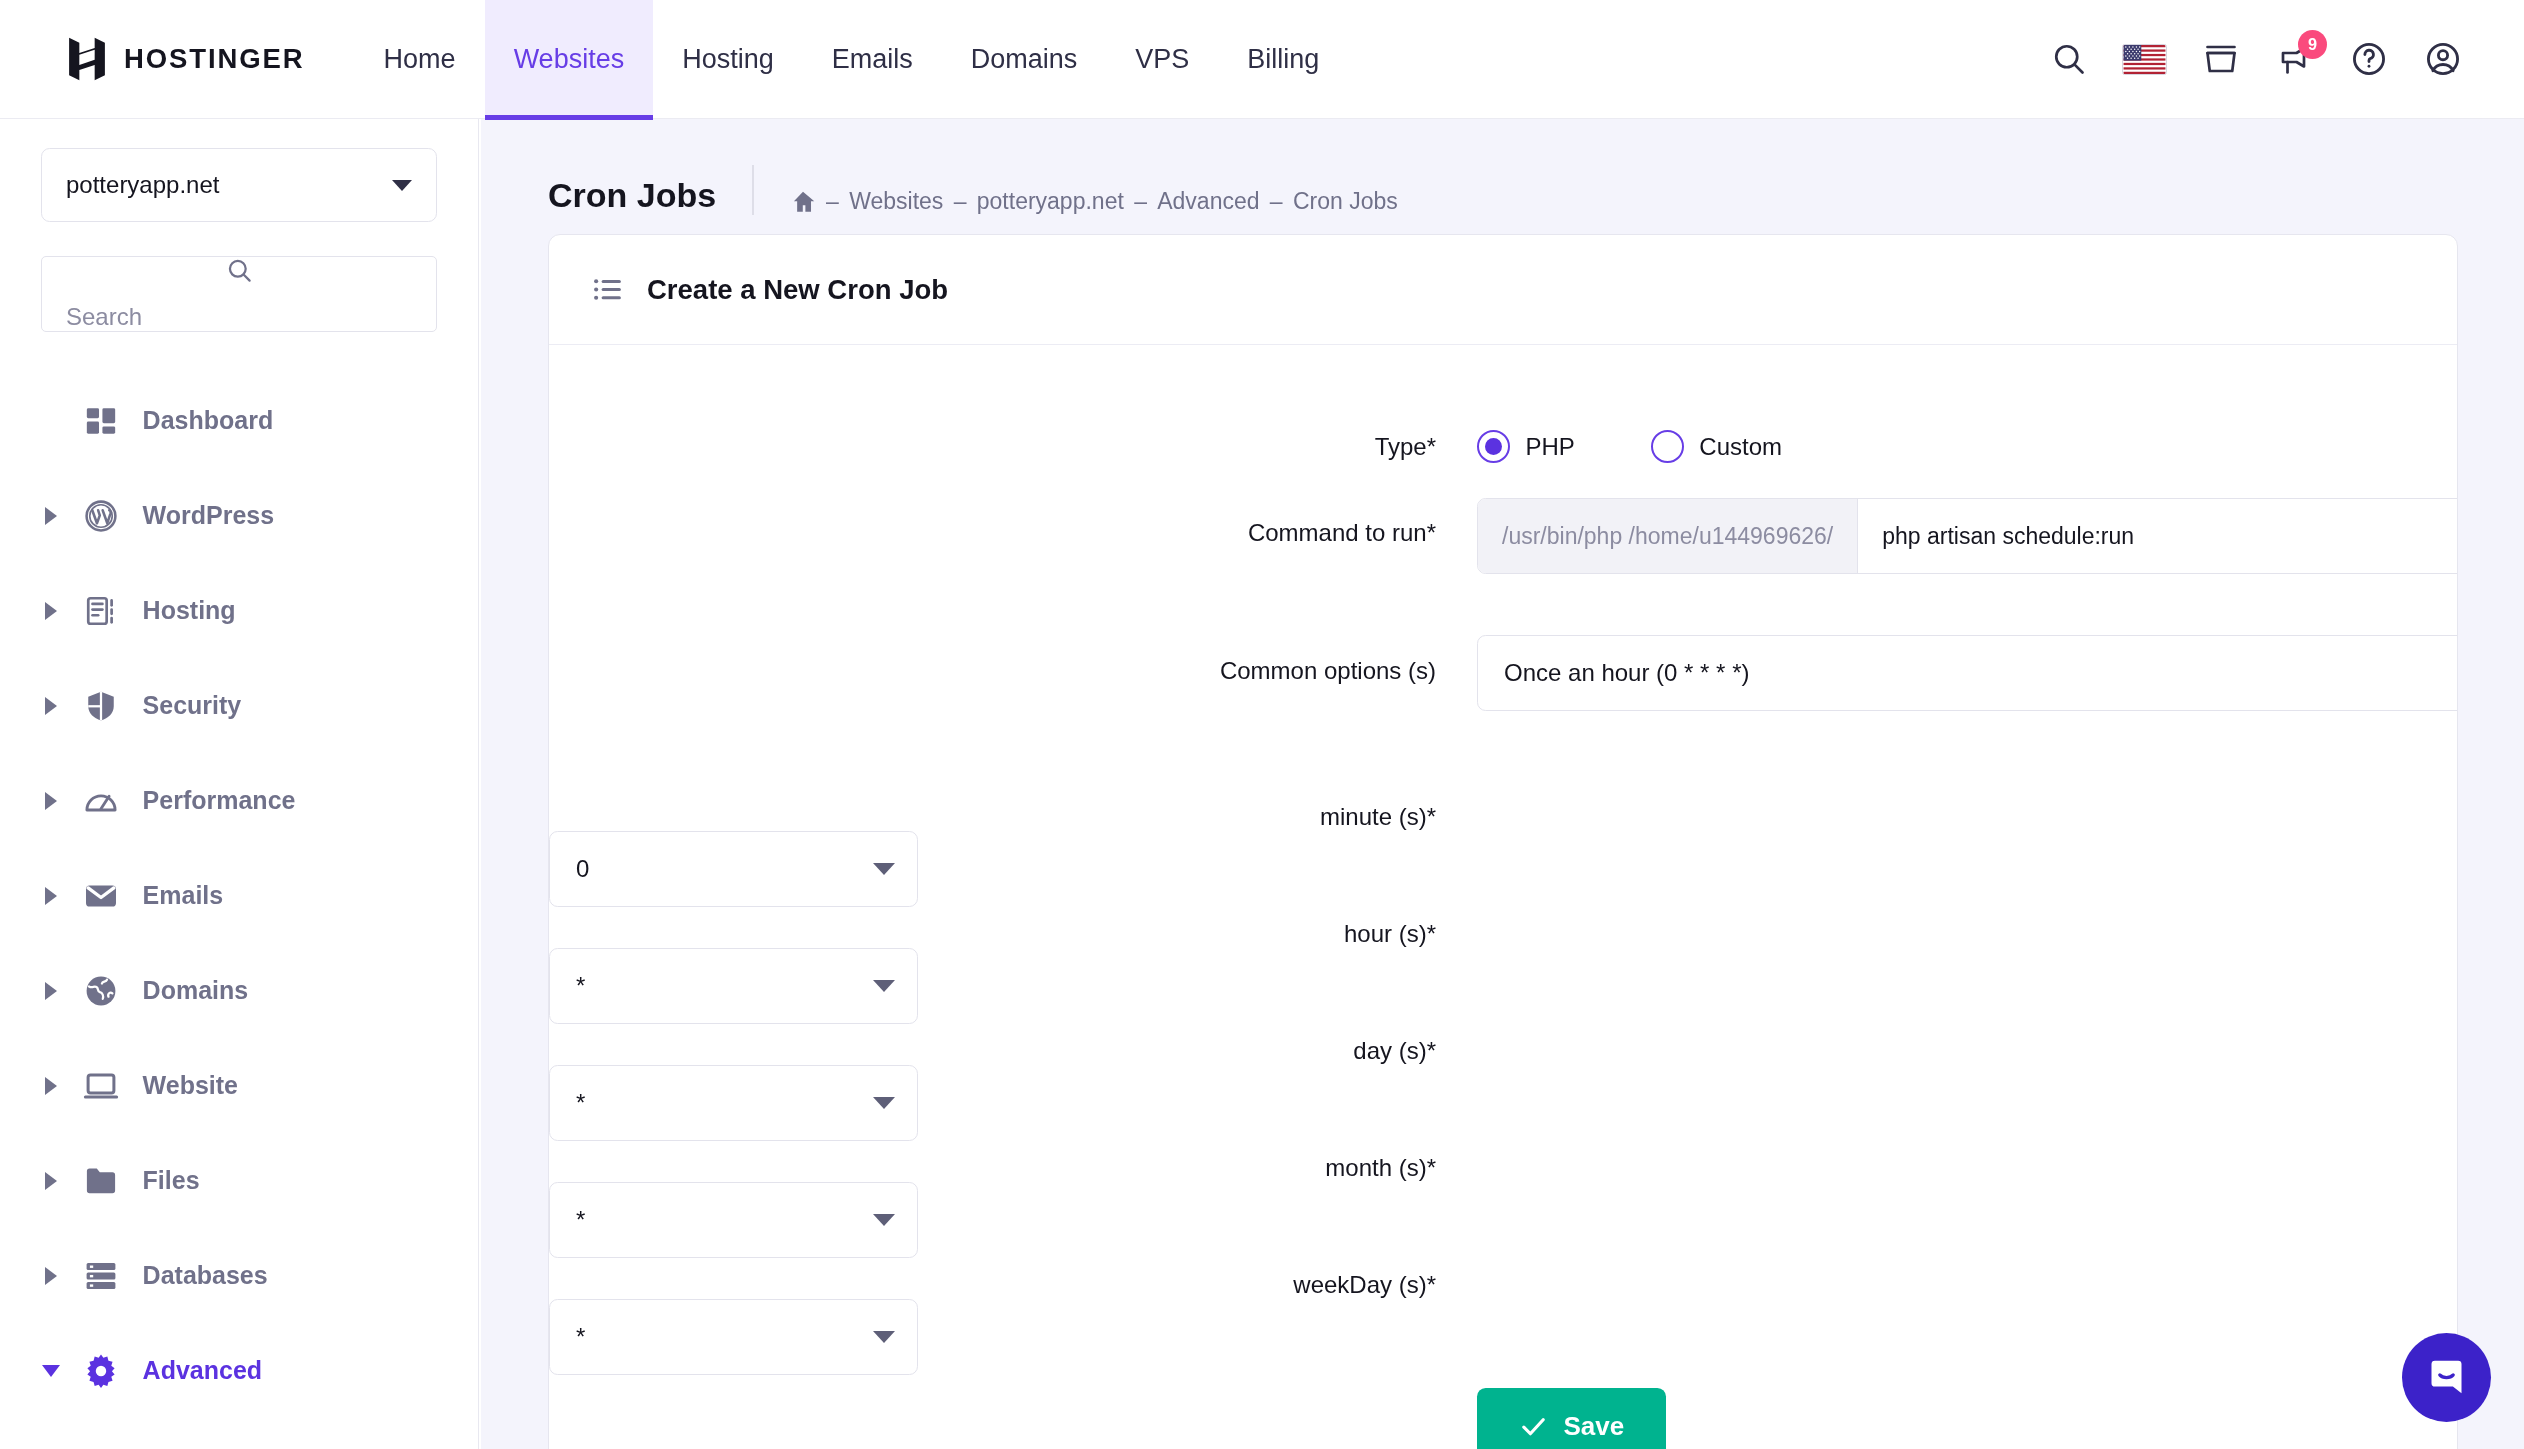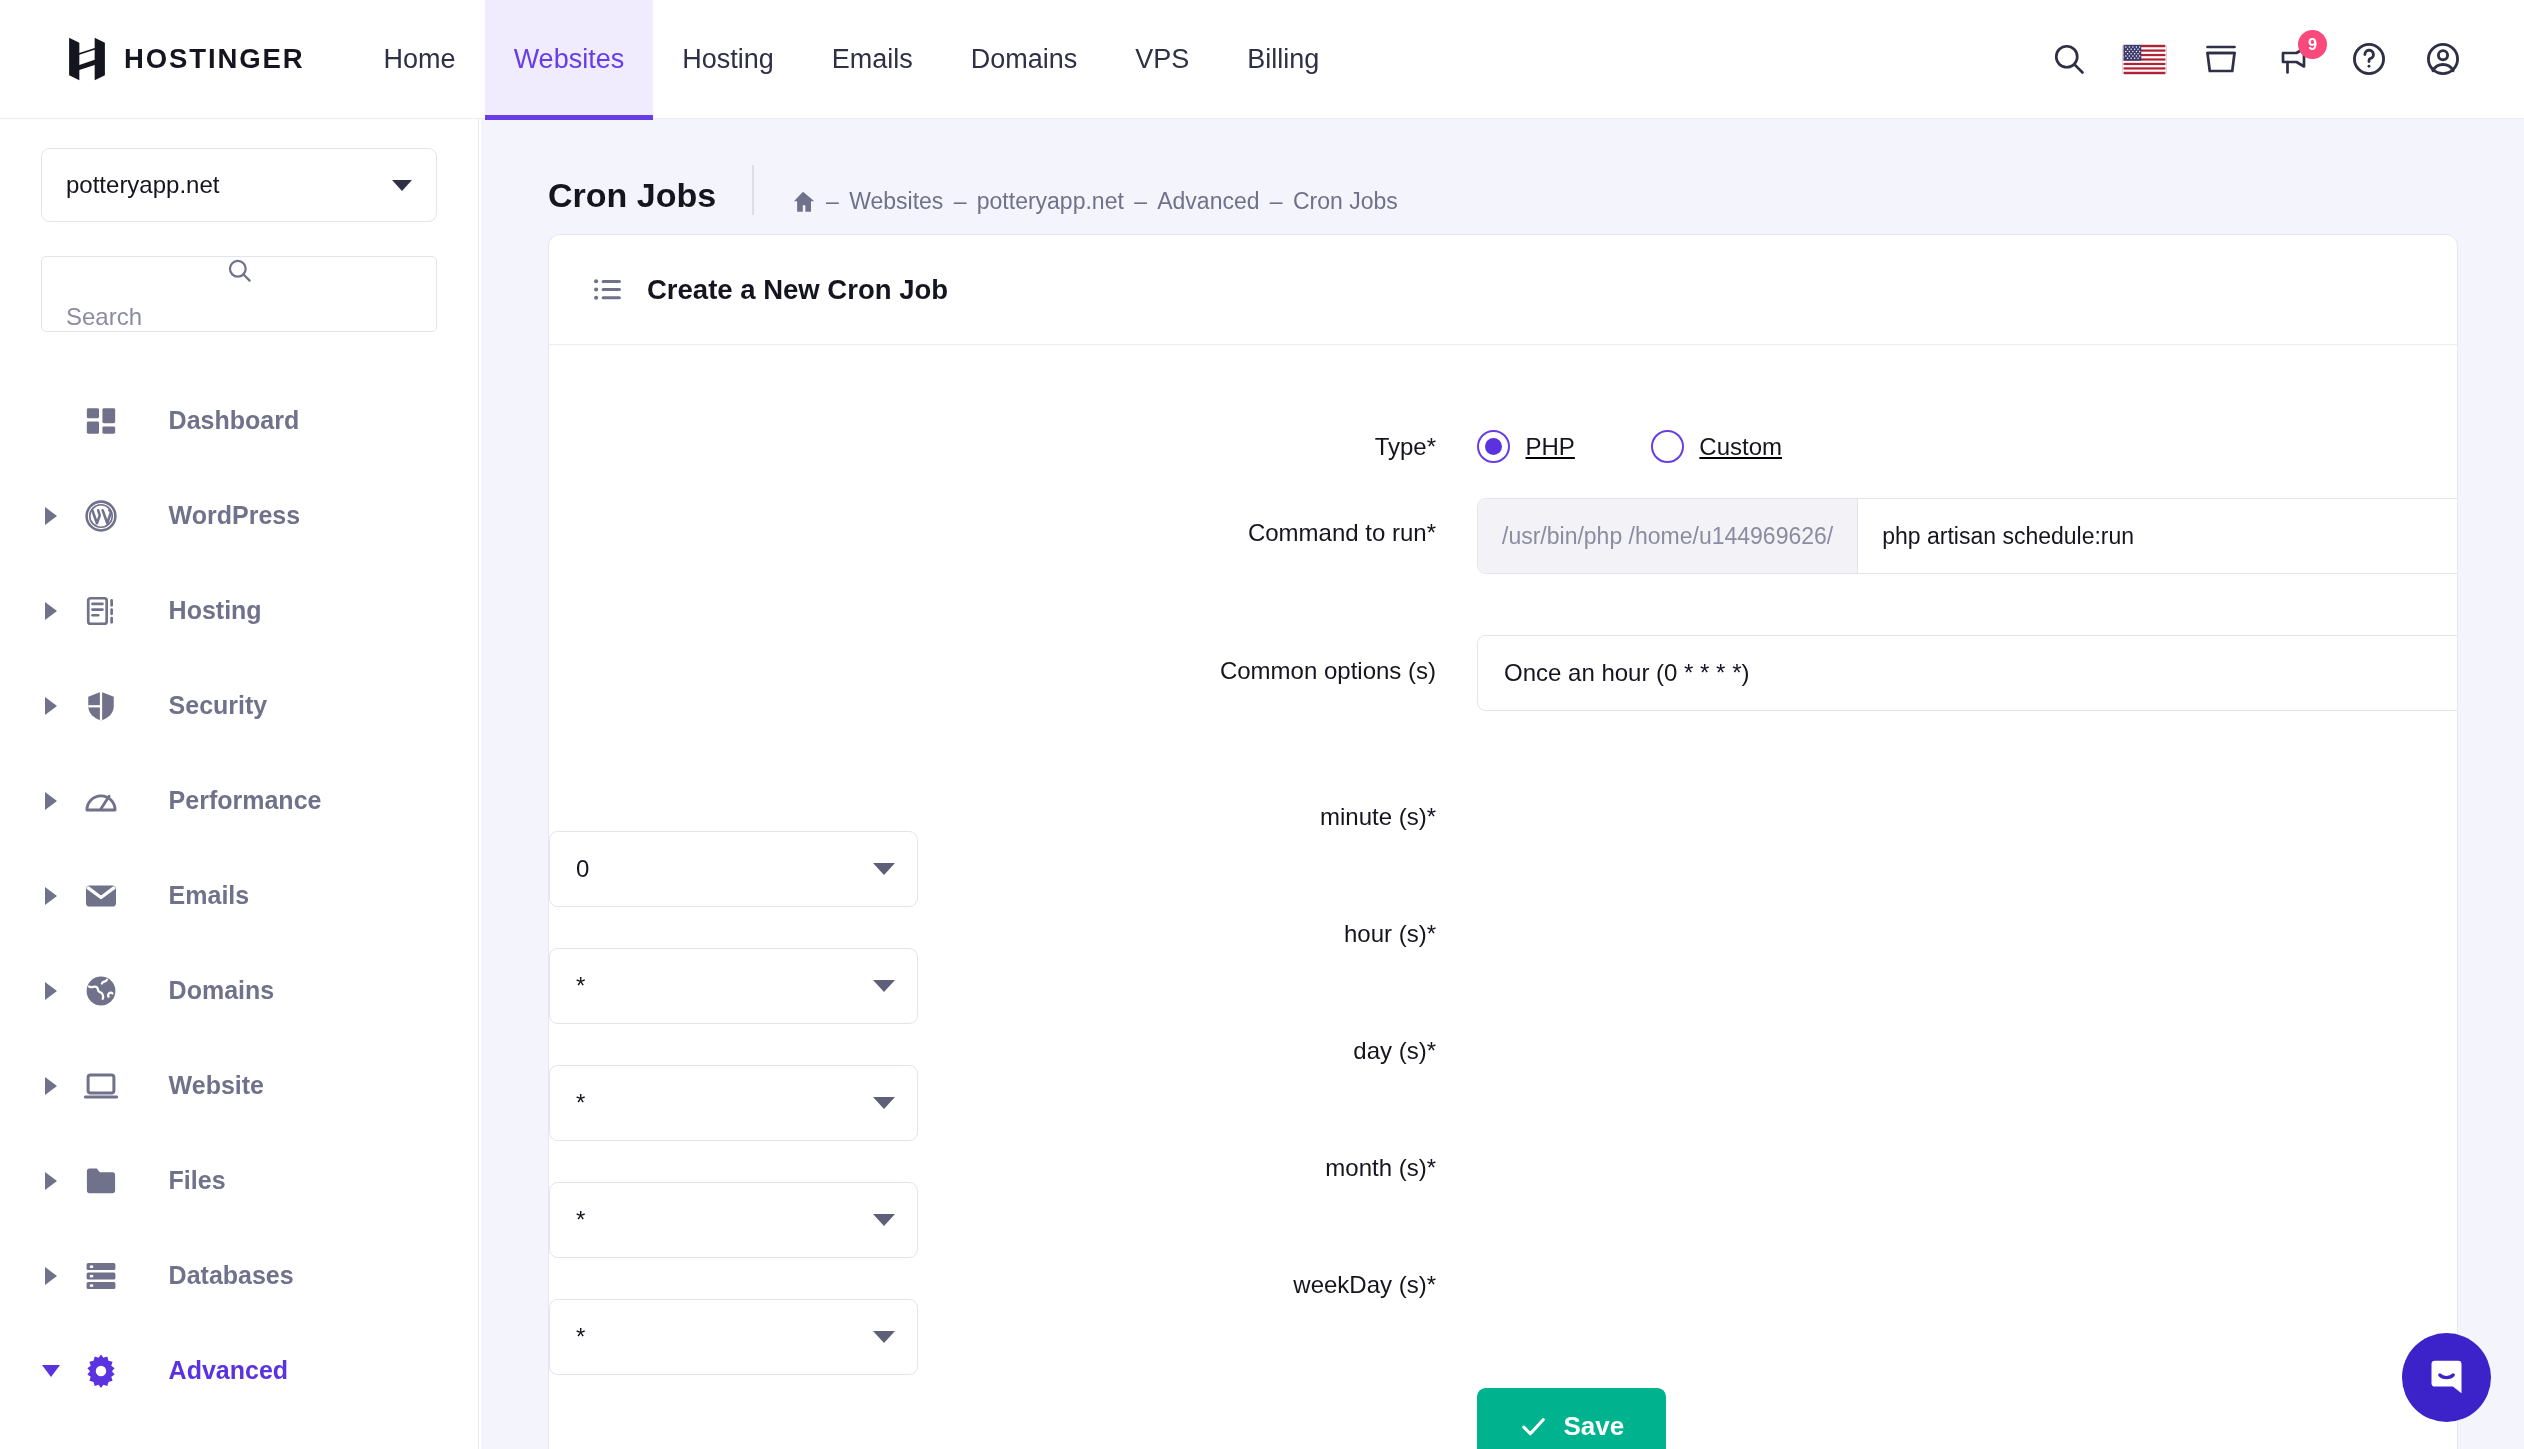--- a/index.html
+++ b/index.html
@@ -120,21 +120,21 @@
     width: 0; height: 0;
     border-left: 9.4px solid transparent;
     border-right: 9.4px solid transparent;
     border-top: 12px solid #5b32e0;
   }
   .menu-icon {
     width: 40px; height: 40px; margin-left: 19px; margin-right: 22px;
     display: flex; align-items: center; justify-content: center;
     flex-shrink: 0;
   }
-  .menu-label { font-size: 25px; font-weight: 700; color: #70718a; margin-left: 26px; }
+  .menu-label { font-size: 25px; font-weight: 700; color: #70718a; }
   .menu-item.noarrow .menu-icon { margin-left: 19px; }
   .menu-item.active .menu-label { color: #5b32e0; }
 
   
   .main {
     position: absolute; top: 119px; left: 481px;
     width: 2044px; height: 1330px;
     background: #f4f4fc;
     overflow: hidden;
   }
@@ -177,21 +177,21 @@
   .lbl {
     width: 928px; text-align: right; padding-right: 41px;
     font-size: 24px; color: #15151f;
     flex-shrink: 0;
   }
   .ctl { flex: 1; }
 
   
   .row-type { height: 103px; align-items: center; }
   .row-type .lbl { line-height: 1; }
-  .radios { display: flex; align-items: center; gap: 26px; text-decoration: underline; }
+  .radios { display: flex; align-items: center; gap: 26px; }
   .radio-wrap {
     display: flex; align-items: center; gap: 15.5px; cursor: pointer;
   }
   .radio {
     width: 33px; height: 33px; border-radius: 50%;
     border: 2.6px solid #673de6;
     display: flex; align-items: center; justify-content: center;
     flex-shrink: 0; background: #fff;
   }
   .radio.checked::after {

